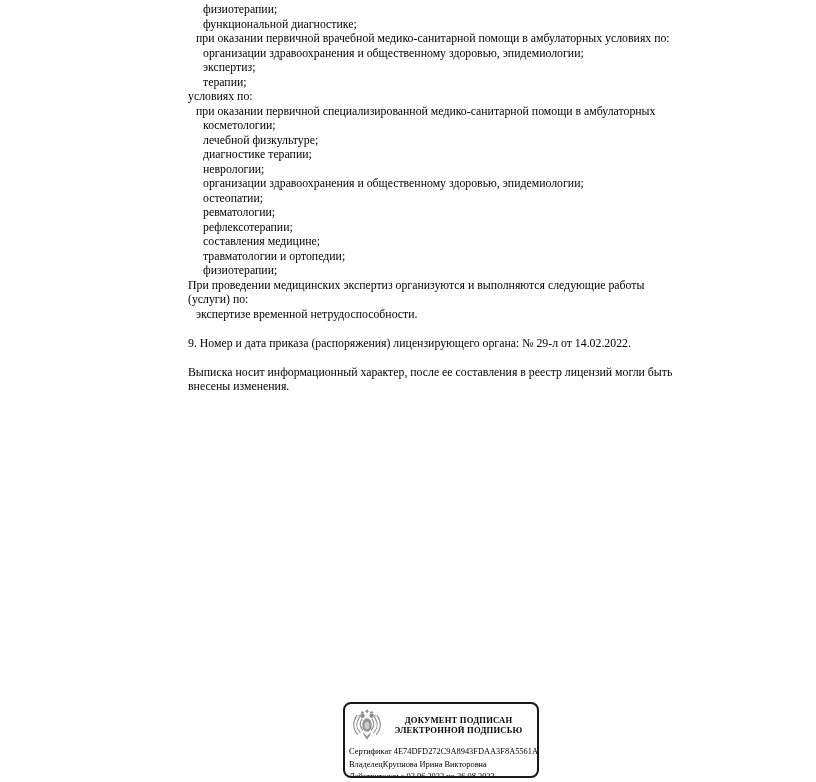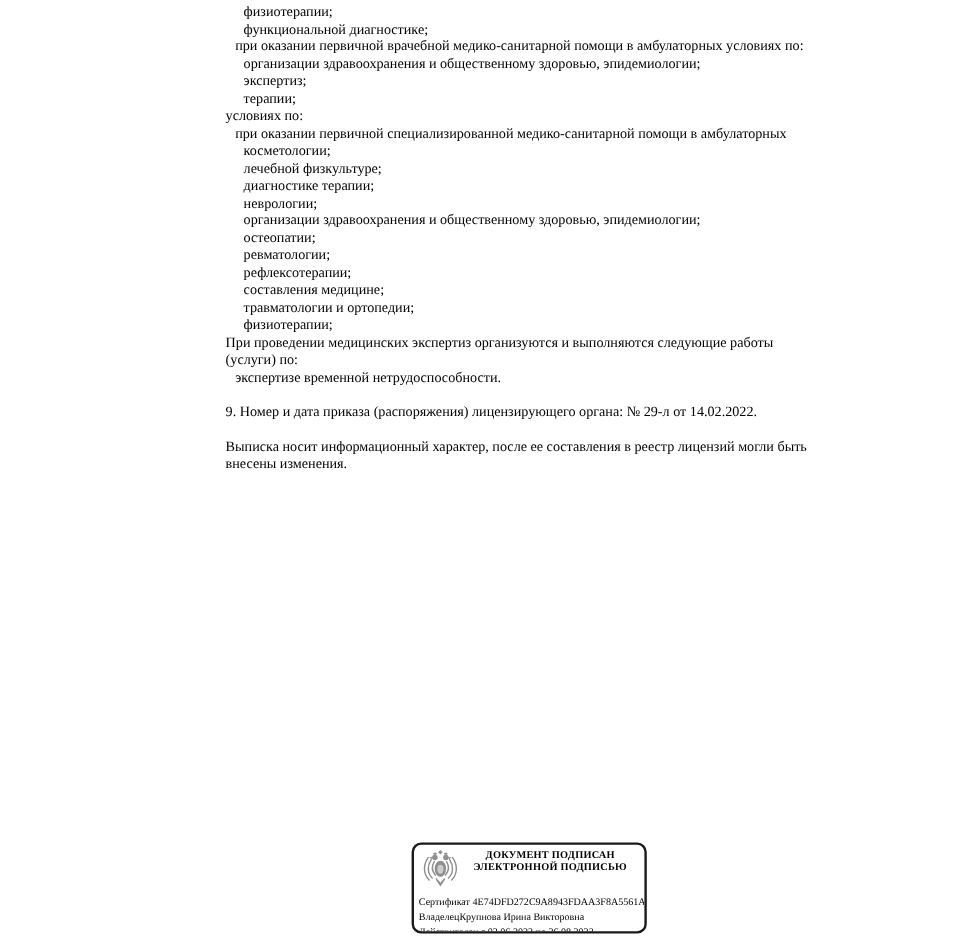--- a/index.html
+++ b/index.html
@@ -36,20 +36,21 @@
     top: 702px;
     width: 192px;
     height: 72px;
     border: 2px solid #1a1a1a;
     border-radius: 8px;
     background: #ffffff;
     overflow: hidden;
   }
   .stamp-top {
     display: flex;
+    align-items: center;
     padding: 3px 4px 0 5px;
     height: 36px;
   }
   .stamp-emblem { flex: 0 0 auto; width: 34px; height: 34px; }
   .stamp-title {
     flex: 1 1 auto;
     text-align: center;
     font-weight: bold;
     font-size: 8.6px;
     line-height: 10px;

